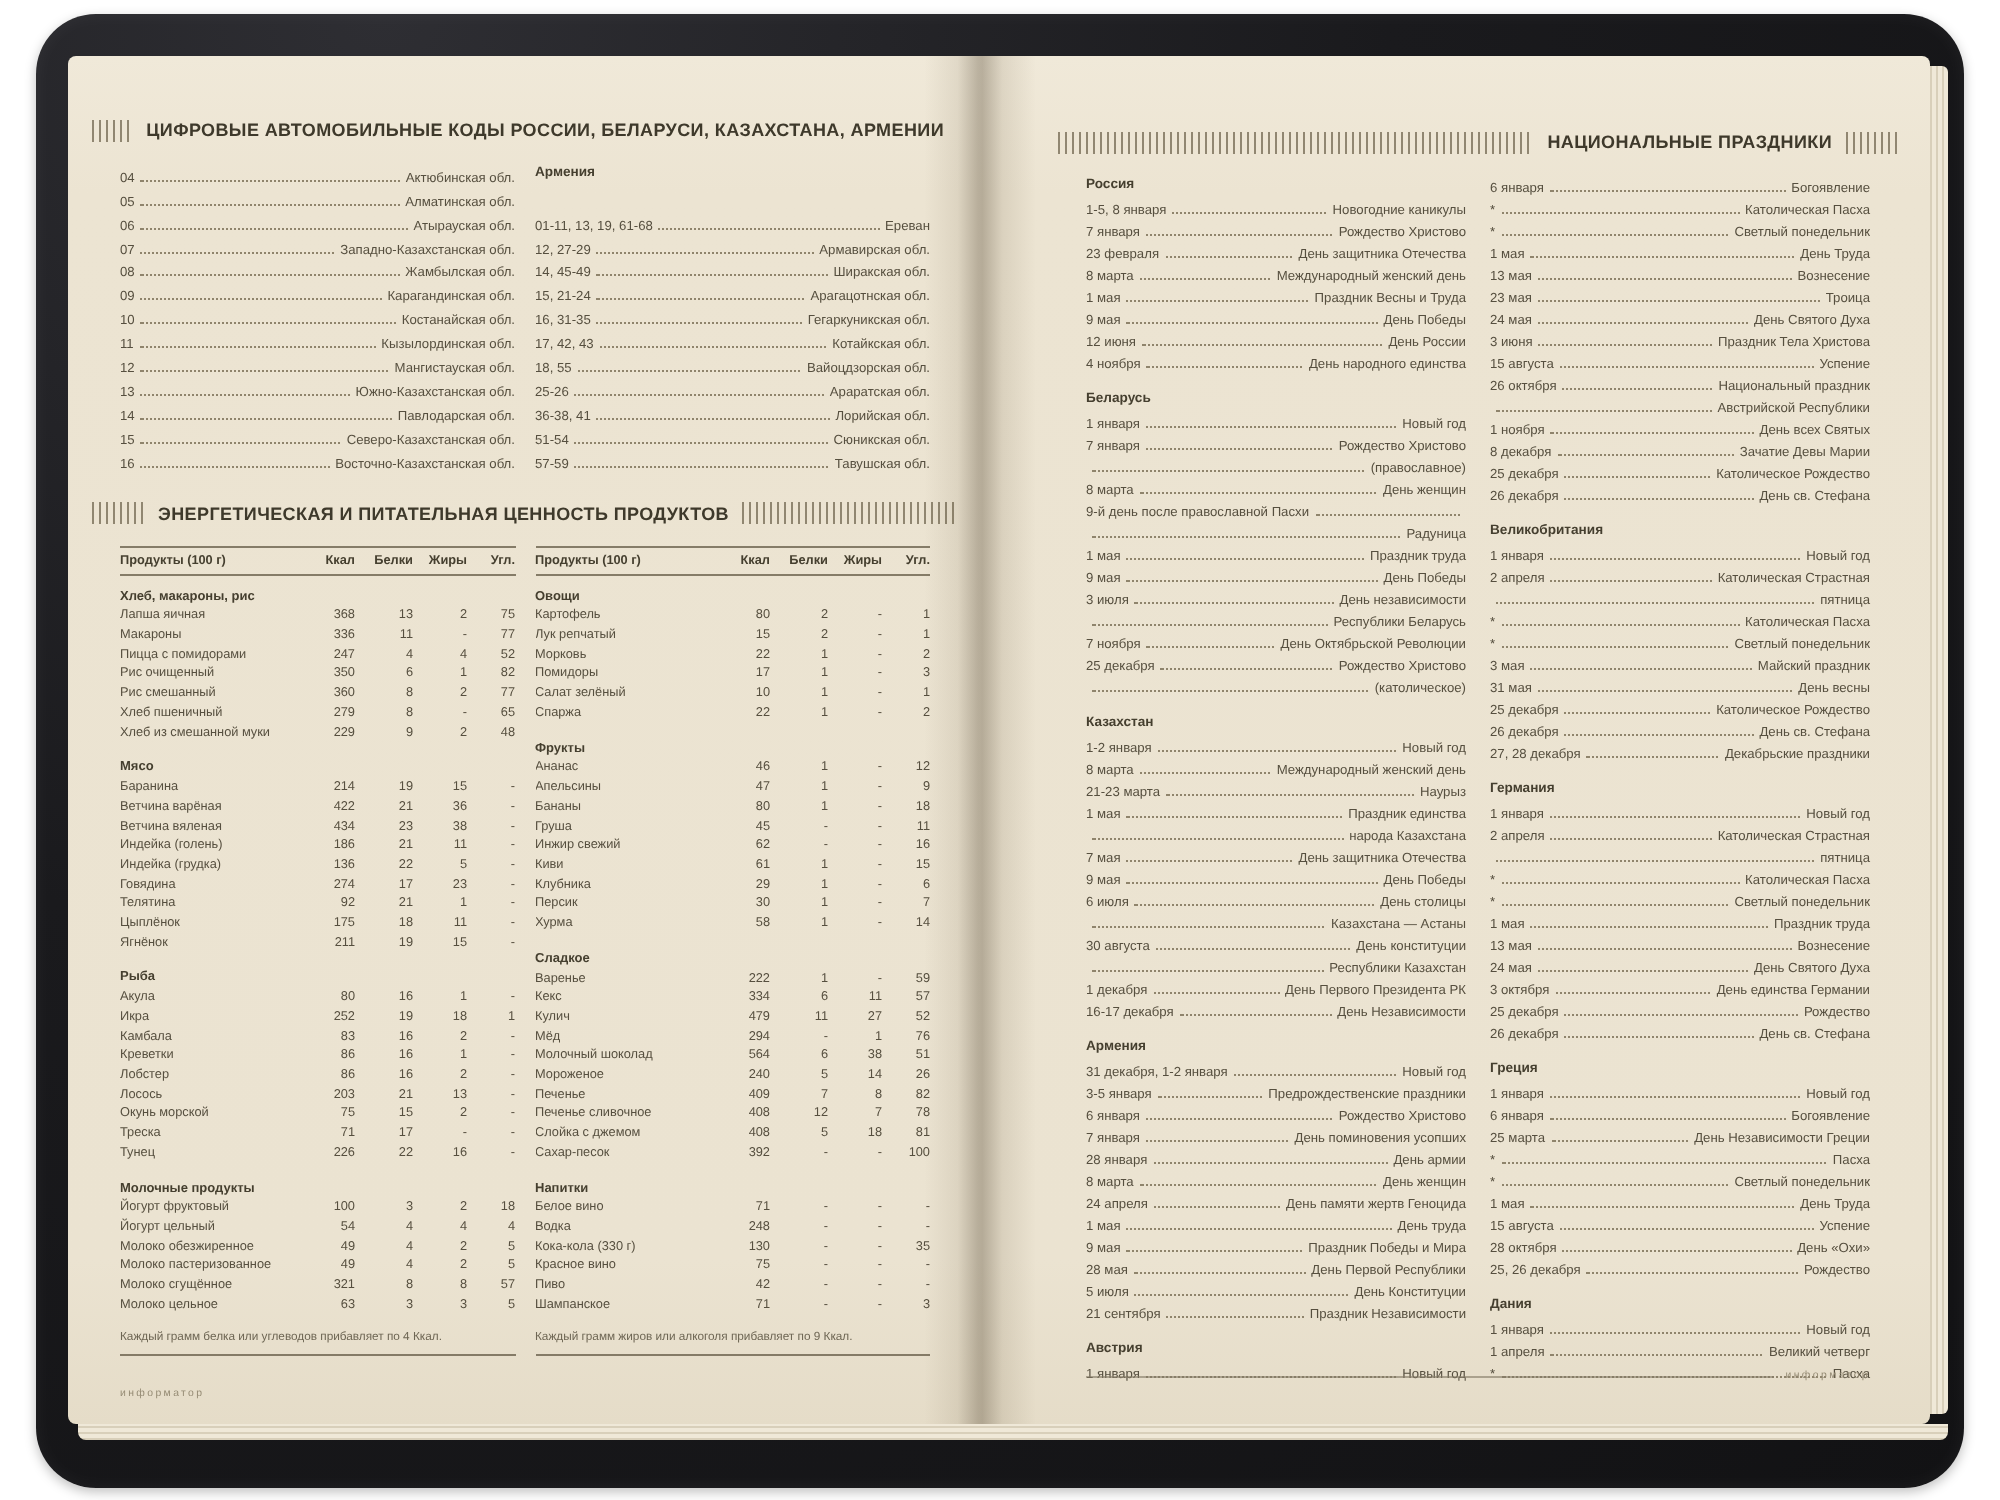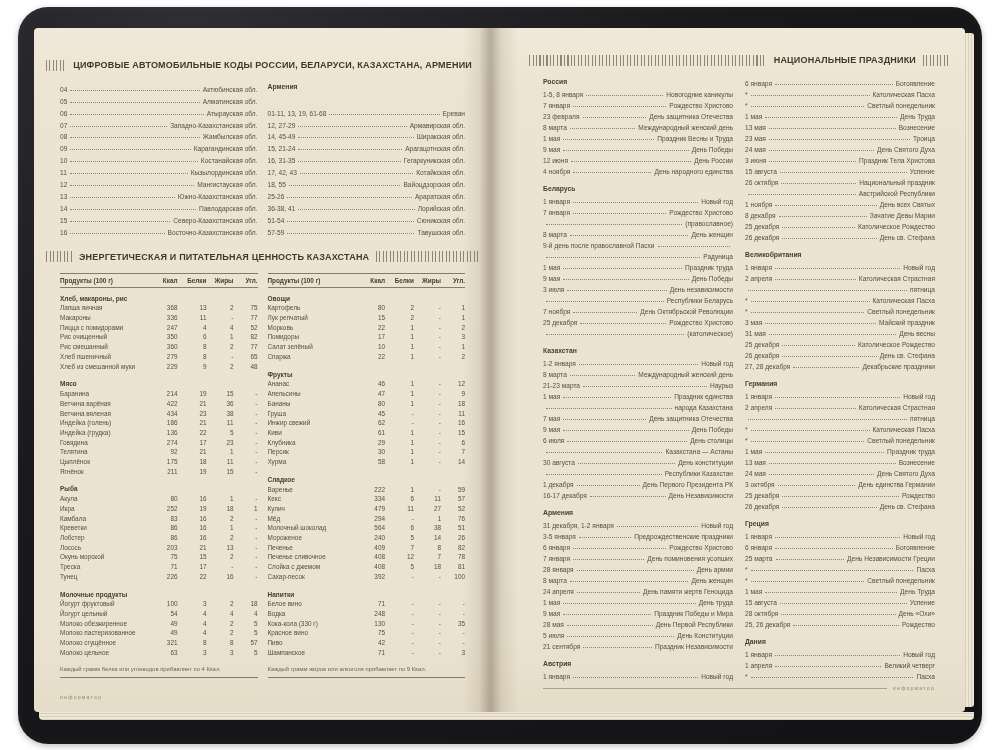--- a/index.html
+++ b/index.html
@@ -24,21 +24,21 @@
   }
   .stack-bottom{
     position:absolute;left:5px;top:684px;width:935px;height:8px;border-radius:0 0 4px 4px;
     background:repeating-linear-gradient(0deg,#d8cfba 0 1px,#efe8d8 1px 3px);
   }
   .gutter{
     position:absolute;left:428px;top:0;width:56px;height:684px;pointer-events:none;
     background:linear-gradient(to right,rgba(90,74,46,0) 0%,rgba(90,74,46,.10) 30%,rgba(66,52,30,.30) 48%,rgba(66,52,30,.32) 52%,rgba(90,74,46,.12) 70%,rgba(90,74,46,0) 100%);
   }
   .content-left{position:absolute;left:26px;top:30px;width:405px;}
-  .content-right{position:absolute;left:509px;top:25px;width:392px;}
+  .content-right{position:absolute;left:509px;top:36px;width:392px;}
 
   .sec-header{display:flex;align-items:center;gap:7px;height:14px;margin:0 -14px 9px -14px;}
   .sec-title{font-weight:bold;font-size:9px;color:#3e392b;letter-spacing:.2px;white-space:nowrap;}
   .hatch{height:11px;background:repeating-linear-gradient(90deg,rgba(128,118,96,.85) 0 1px,rgba(0,0,0,0) 1px 3.5px);}
   .hatch-fixed{width:26px;}
   .hatch-fill{flex:1;}
 
   .dot-row{display:flex;align-items:flex-end;height:11.9px;font-size:6.6px;color:#564f3f;}
   .dr-left{white-space:nowrap;}
   .dr-right{white-space:nowrap;}
@@ -221,21 +221,21 @@
               <span class="dr-left">57-59</span>
               <span class="leader"></span>
               <span class="dr-right">Тавушская обл.</span>
             </div>
           </div>
       </div>
     </div>
 
     <div class="sec-header">
       <span class="hatch hatch-fixed"></span>
-      <span class="sec-title">ЭНЕРГЕТИЧЕСКАЯ И ПИТАТЕЛЬНАЯ ЦЕННОСТЬ КАЗАХСТАНА</span>
+      <span class="sec-title">ЭНЕРГЕТИЧЕСКАЯ И ПИТАТЕЛЬНАЯ ЦЕННОСТЬ ПРОДУКТОВ</span>
       <span class="hatch hatch-fill"></span>
     </div>
 
     <div class="nutrition">
       <div class="nut-col">
         <div class="nut-head">
           <span class="nh-name">Продукты (100 г)</span>
           <span class="nh-n">Ккал</span>
           <span class="nh-n">Белки</span>
           <span class="nh-n">Жиры</span>

